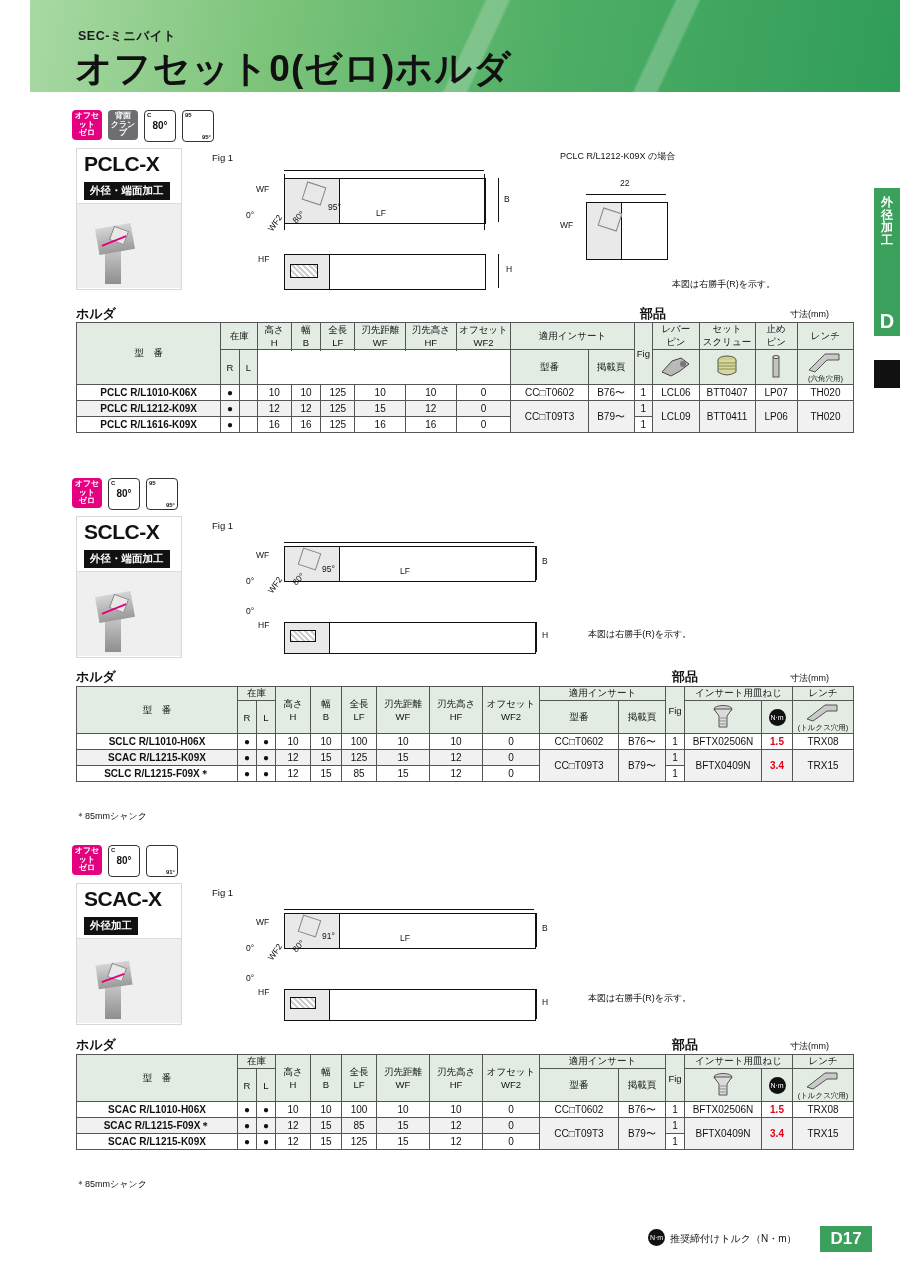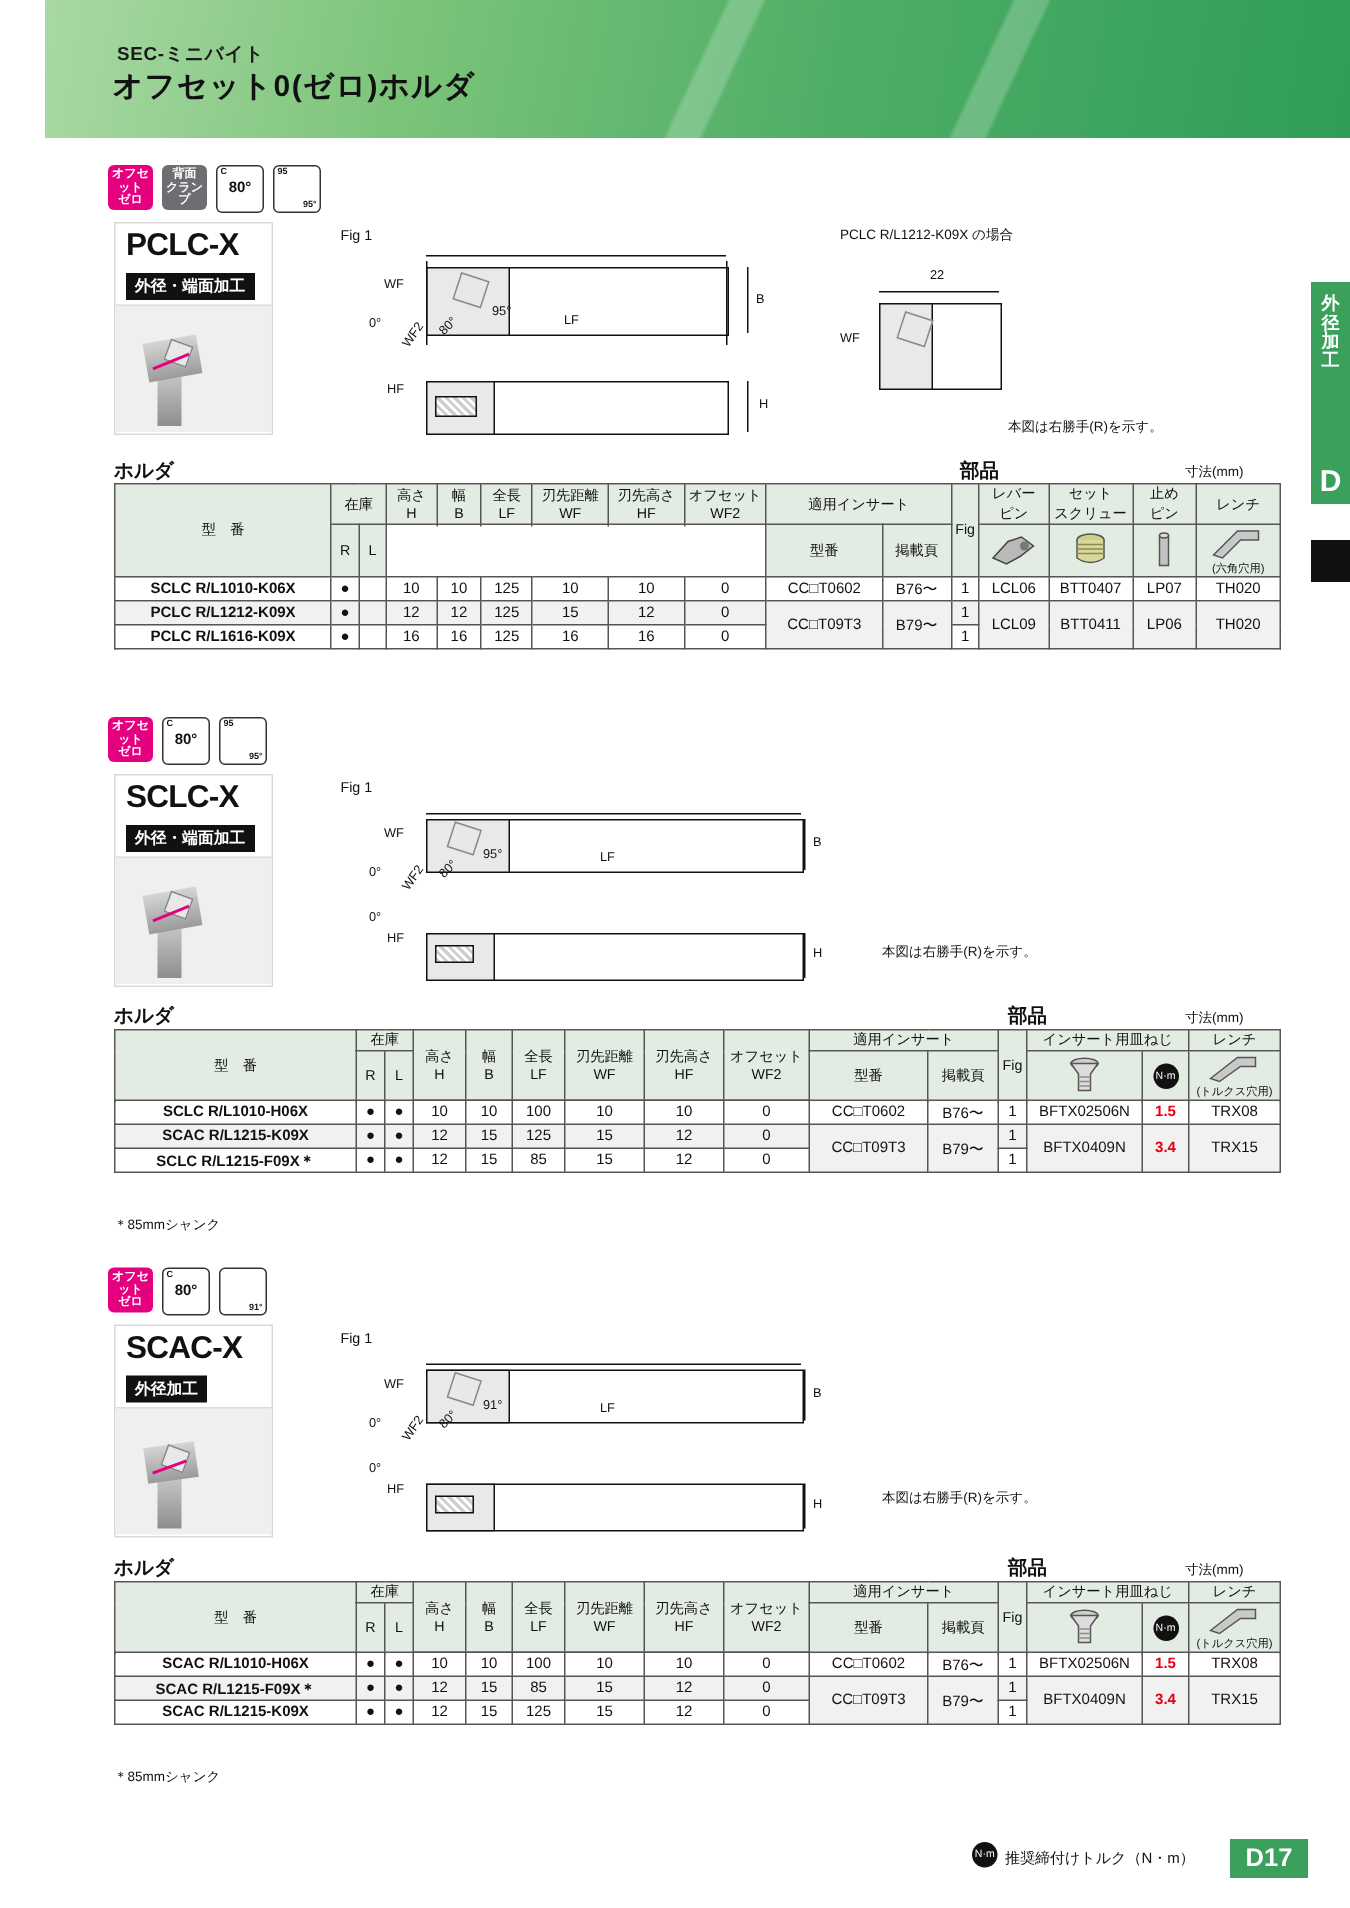--- a/index.html
+++ b/index.html
@@ -11,21 +11,21 @@
   .page{position:relative;width:900px;height:1272px;}
 
   
   .header{position:absolute;left:0;top:0;width:900px;height:92px;overflow:hidden;background:#fff;}
   .hdr-green{position:absolute;left:28px;top:0;width:872px;height:92px;
     background:linear-gradient(100deg,#a9d9a4 0%, #7cc47a 28%, #4fae66 60%, #2f9d58 100%);}
   .hdr-diag{position:absolute;top:0;width:300px;height:92px;opacity:.22;
     background:linear-gradient(115deg,transparent 45%, #fff 46%, #fff 52%, transparent 53%);}
   .hdr-white-left{position:absolute;left:0;top:0;width:30px;height:92px;background:#fff;}
   .hdr-sub{position:absolute;left:78px;top:28px;font-size:12.5px;font-weight:bold;color:#1b1b1b;letter-spacing:.5px;}
-  .hdr-title{position:absolute;left:75px;top:44px;font-size:20px;font-weight:bold;color:#111;letter-spacing:1px;}
+  .hdr-title{position:absolute;left:75px;top:44px;font-size:37px;font-weight:bold;color:#111;letter-spacing:1px;}
   .hdr-white-strip{position:absolute;left:0;top:92px;width:855px;height:6px;background:#fff;}
 
   
   .side-tab{position:absolute;right:0;top:188px;width:26px;height:118px;background:#3aa05c;}
   .side-tab .vtext{position:absolute;left:4px;top:8px;width:18px;font-size:12px;font-weight:bold;color:#fff;line-height:1.05;text-align:center;}
   .side-letter{position:absolute;right:0;top:306px;width:26px;height:30px;background:#3aa05c;color:#fff;
     font-size:20px;font-weight:bold;text-align:center;line-height:30px;}
   .side-black{position:absolute;right:0;top:360px;width:26px;height:28px;background:#111;}
 
   
@@ -45,21 +45,21 @@
   .prodtag{position:absolute;background:#111;color:#fff;font-size:10.5px;font-weight:bold;
     padding:2px 6px;letter-spacing:0px;white-space:nowrap;}
   .photo{position:absolute;left:0;width:104px;background:#efefef;border-top:1px solid #ddd;}
   .tool-shank{position:absolute;background:linear-gradient(180deg,#c9c9c9,#8e8e8e);}
   .tool-head{position:absolute;background:linear-gradient(180deg,#d5d5d5,#9a9a9a);}
   .tool-insert{position:absolute;background:#e8e8e8;border:1px solid #888;}
   .magenta{position:absolute;background:#e5007f;}
 
   
   .fig{position:absolute;}
-  .figlabel{position:absolute;font-size:9.5px;color:#111;margin-left:15px;}
+  .figlabel{position:absolute;font-size:9.5px;color:#111;}
   .dim{position:absolute;font-size:8.5px;color:#111;}
   .note{position:absolute;font-size:9px;color:#111;}
   .ln{position:absolute;background:#111;}
   .bar{position:absolute;border:1px solid #111;background:#fff;}
   .barfill{position:absolute;border:1px solid #111;background:#e9e9e9;}
   .hatch{position:absolute;border:1px solid #111;
     background:repeating-linear-gradient(45deg,#cfcfcf 0 2px,#fff 2px 4px);}
 
   
   .sec-title{position:absolute;font-size:13px;font-weight:bold;}
@@ -220,21 +220,21 @@
           <svg class="picon" width="40" height="24" viewBox="0 0 40 24">
             <path d="M4 20 L20 4 L34 4 L34 10 L22 10 L10 22 Z" fill="#c9c9c9" stroke="#555"></path>
           </svg>
           <div class="smalltxt">(六角穴用)</div>
         </th>
       </tr>
       <tr></tr>
     </thead>
     <tbody>
       <tr>
-        <td class="modelcell">SCLC R/L1010-K06X</td>
+        <td class="modelcell">PCLC R/L1010-K06X</td>
         <td>●</td>
         <td></td>
         <td>10</td>
         <td>10</td>
         <td>125</td>
         <td>10</td>
         <td>10</td>
         <td>0</td>
         <td>CC□T0602</td>
         <td class="pagelink">B76〜</td>

